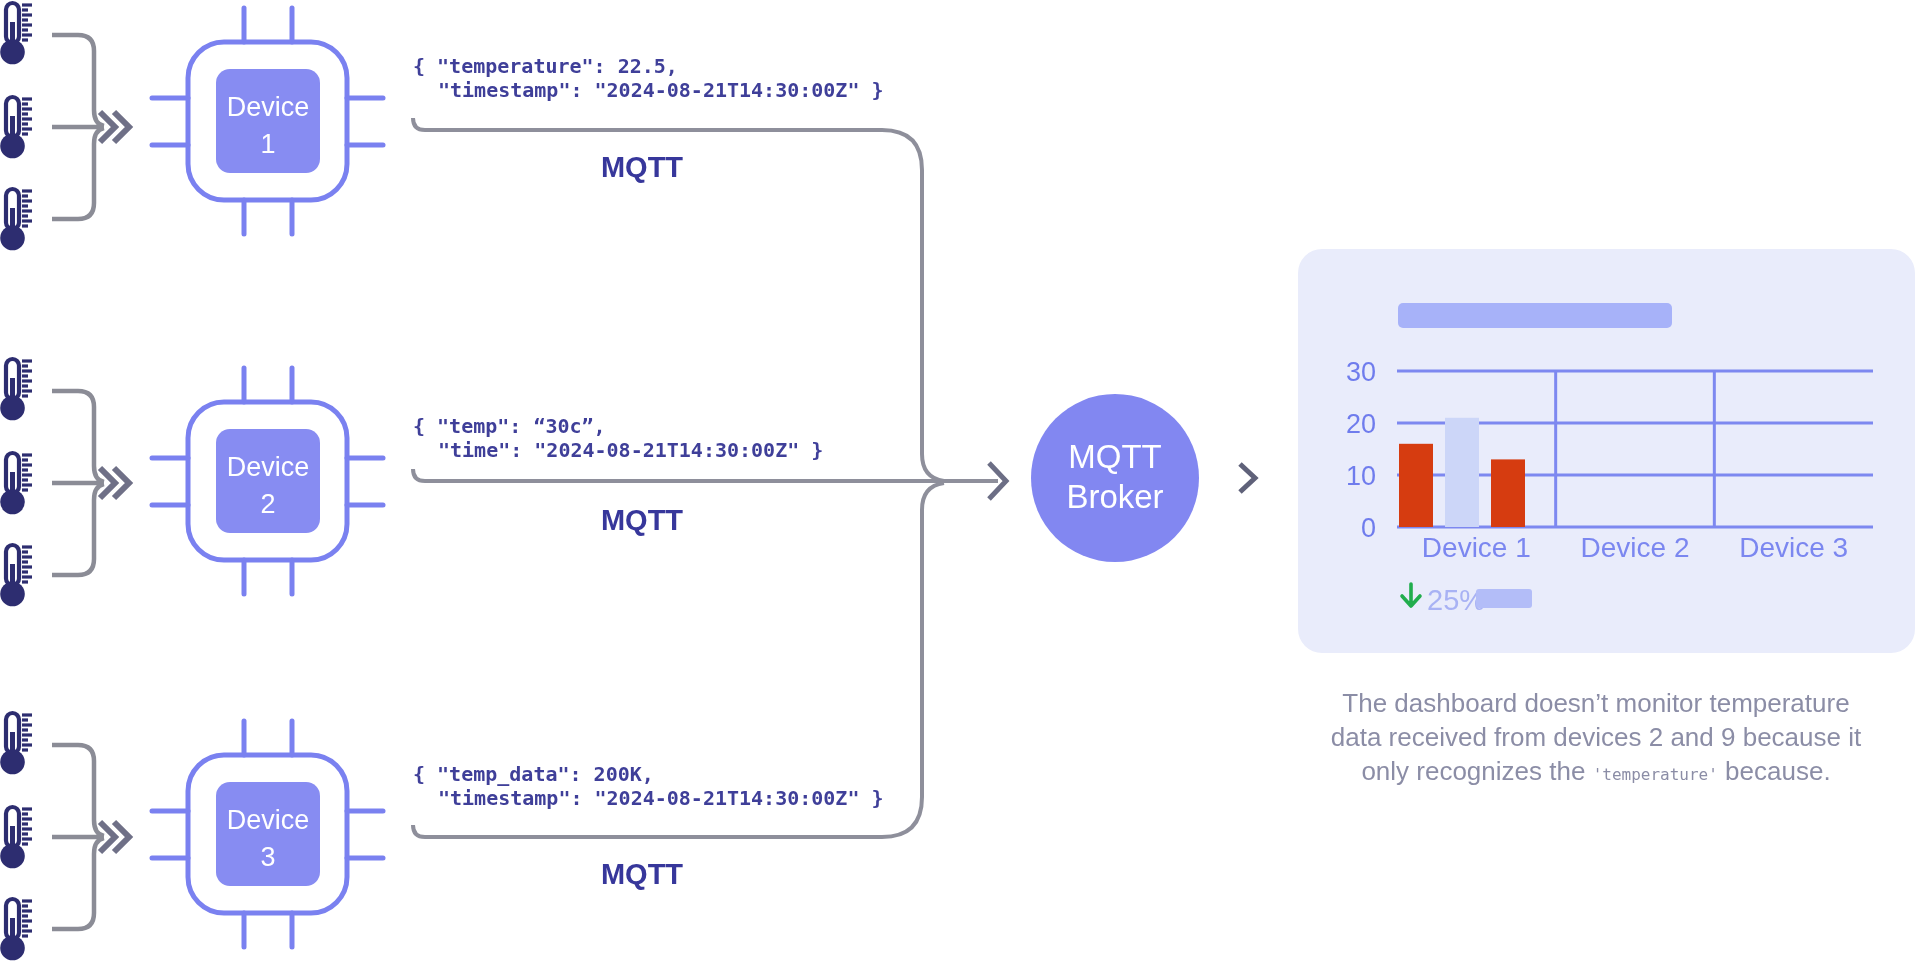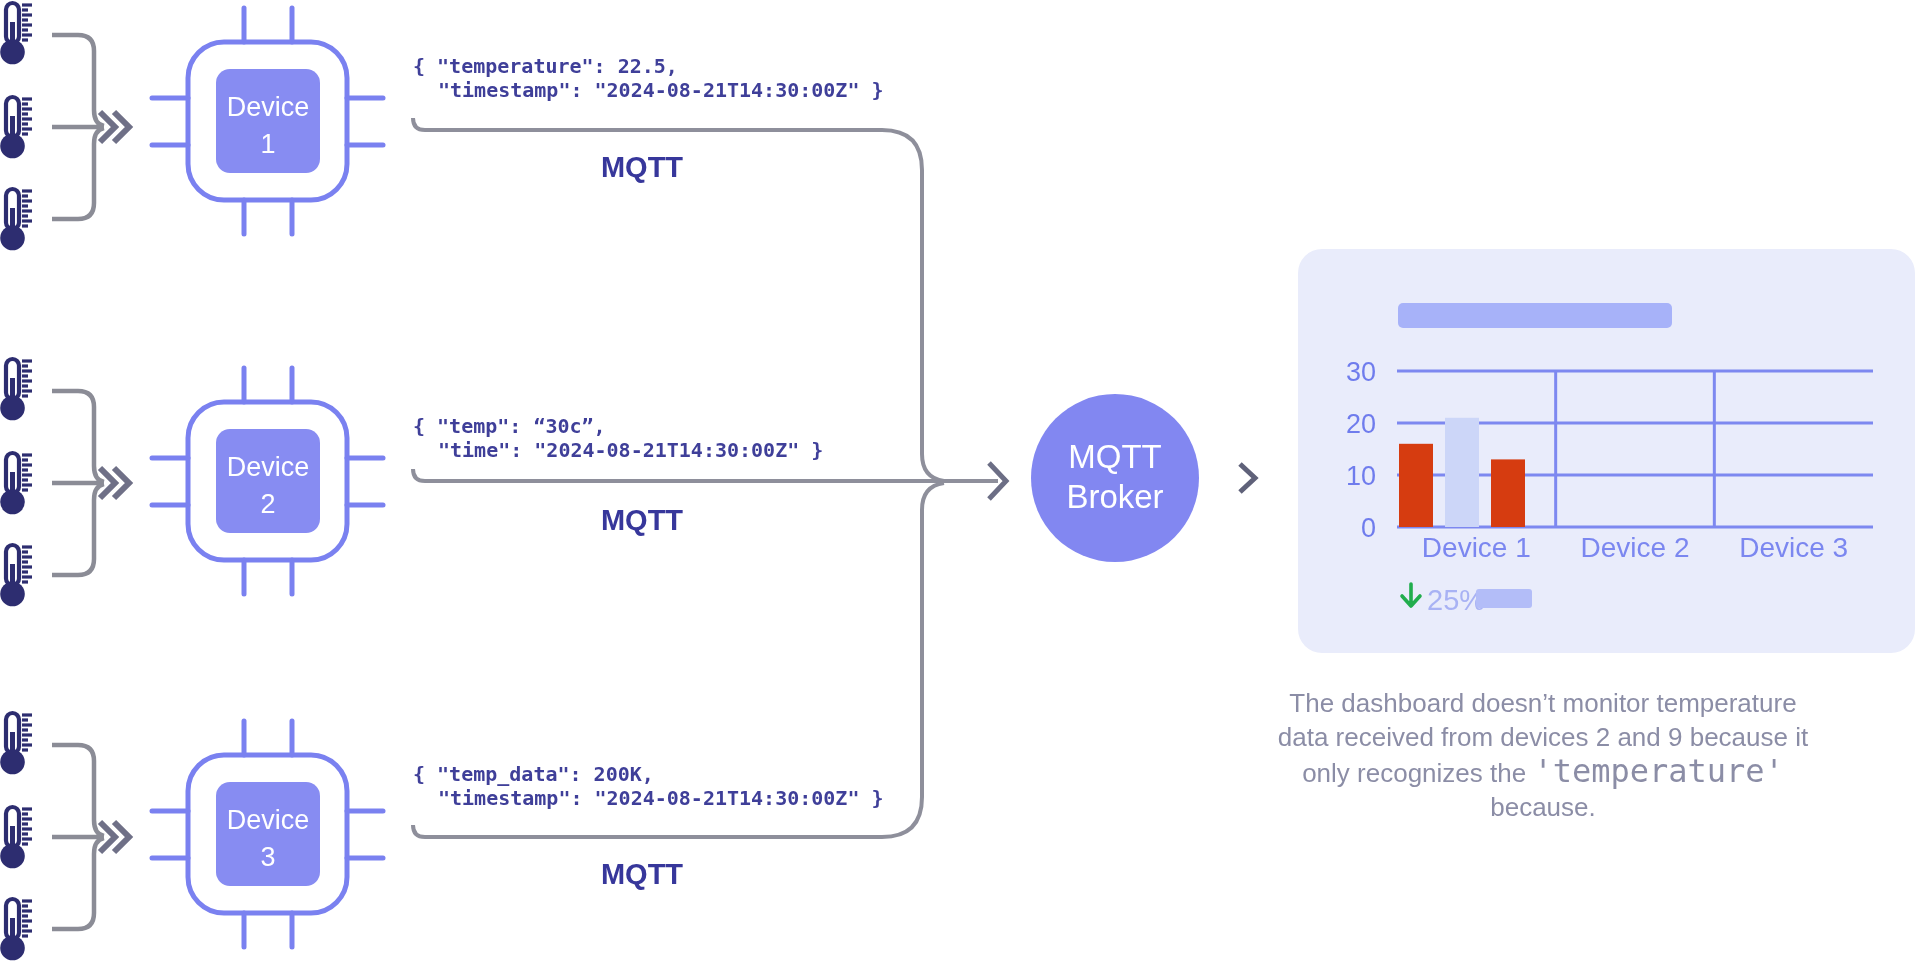--- a/index.html
+++ b/index.html
@@ -15,23 +15,23 @@
   .pin{stroke:#7a81f0;stroke-width:5;stroke-linecap:round;}
   .sarrow{stroke:#8b8c96;stroke-width:4.5;fill:none;}
   .schev{stroke:#6f7087;stroke-width:6;fill:none;stroke-linejoin:miter;}
   .pipe{stroke:#8e8f9b;stroke-width:4;fill:none;}
   .bchev{stroke:#6c6e85;stroke-width:5;fill:none;}
   .grid{stroke:#7d88f0;stroke-width:3;}
   .tick{fill:#6f7ced;font-size:27px;text-anchor:end;}
   .cat{fill:#7b87f0;font-size:28px;text-anchor:middle;}
   .broker-text{fill:#ffffff;font-size:33px;text-anchor:middle;}
   .pct{fill:#a8b2f4;font-size:29px;}
-  .caption{position:absolute;left:1263px;top:686px;width:560px;text-align:center;
+  .caption{position:absolute;left:1316px;top:686px;width:560px;text-align:center;
            font-size:26px;line-height:34px;color:#6f7190;opacity:.8;}
-  .caption .mono{font-family:"DejaVu Sans Mono", monospace;font-size:32px;}
+  .caption .mono{font-family:"DejaVu Sans Mono", monospace;font-size:16px;}
 </style>
 </head>
 <body>
 
 <div class="stage">
 <svg width="1920" height="964" viewBox="0 0 1920 964">
   <defs>
     <linearGradient id="fadeArrow" x1="0" y1="0" x2="1" y2="0">
       <stop offset="0" stop-color="#c6c7d2"></stop>
           <stop offset="1" stop-color="#5f6179"></stop>

